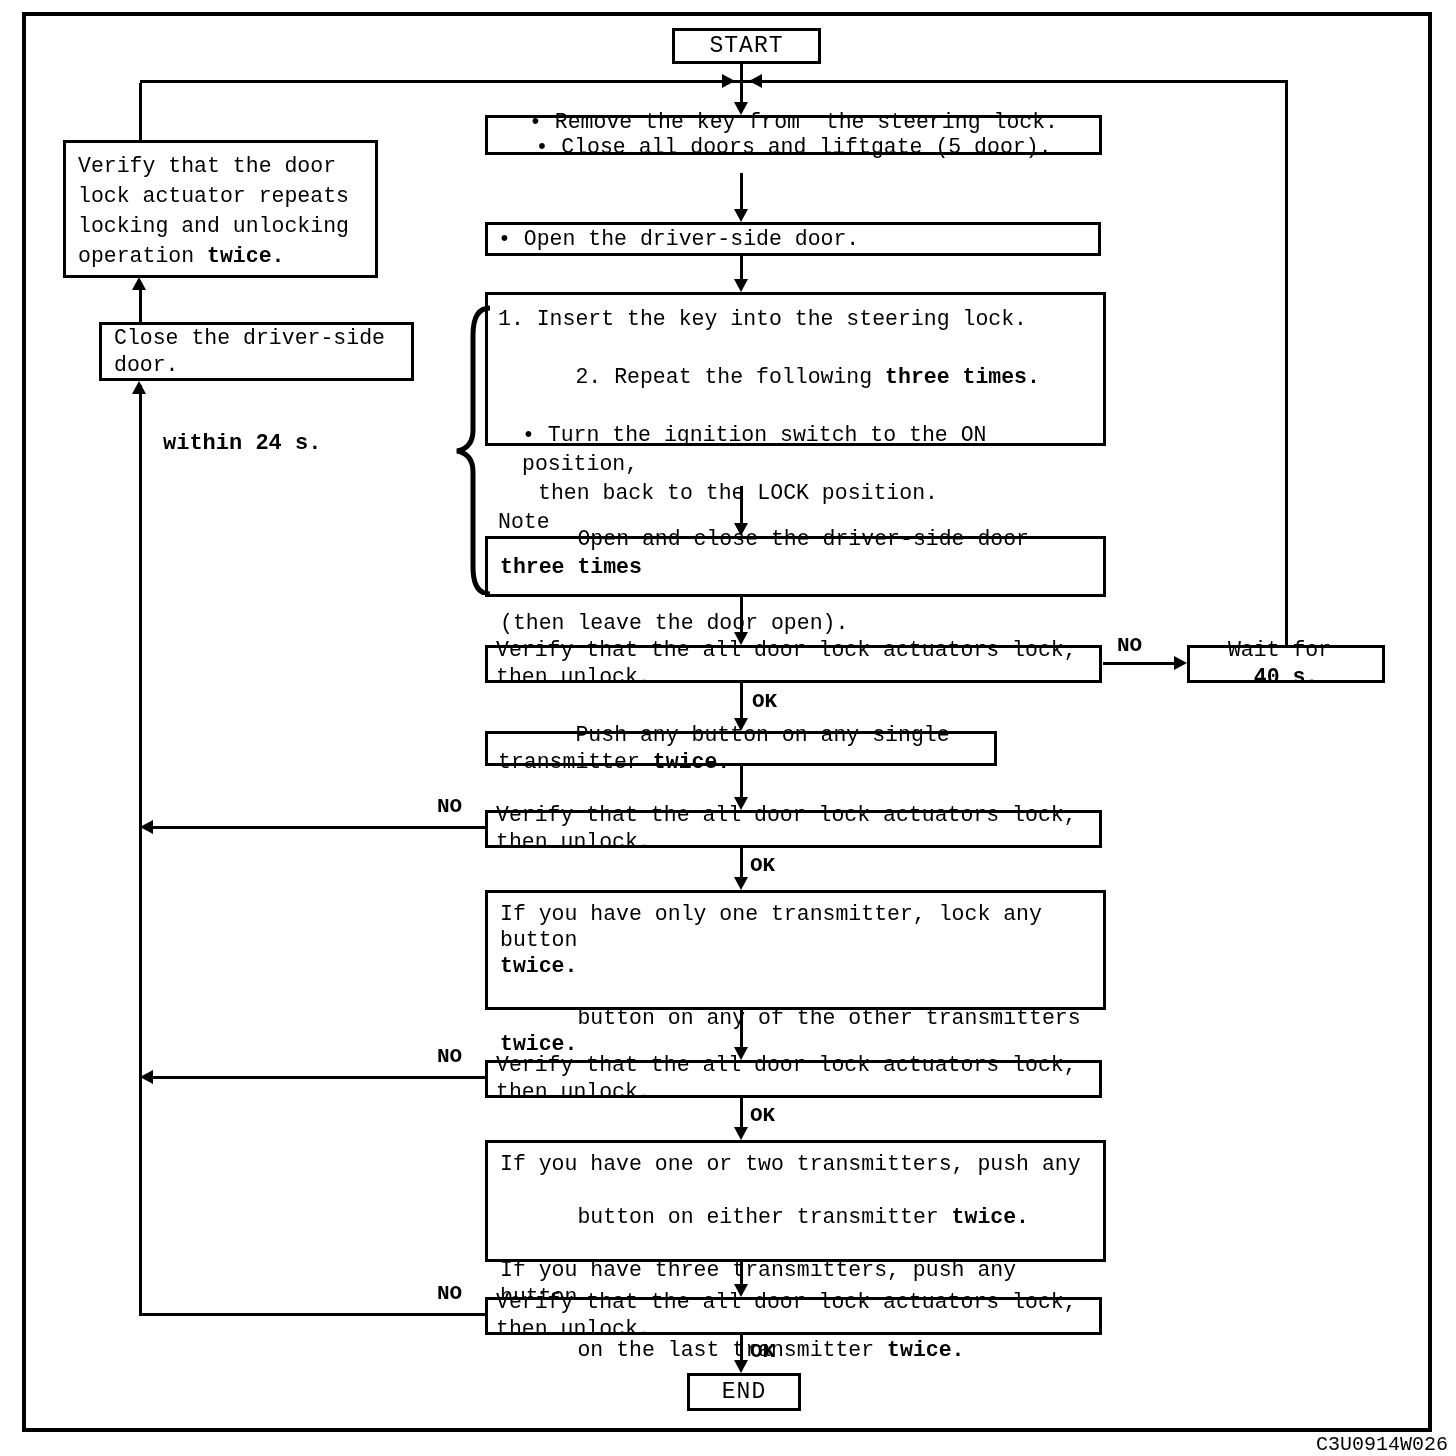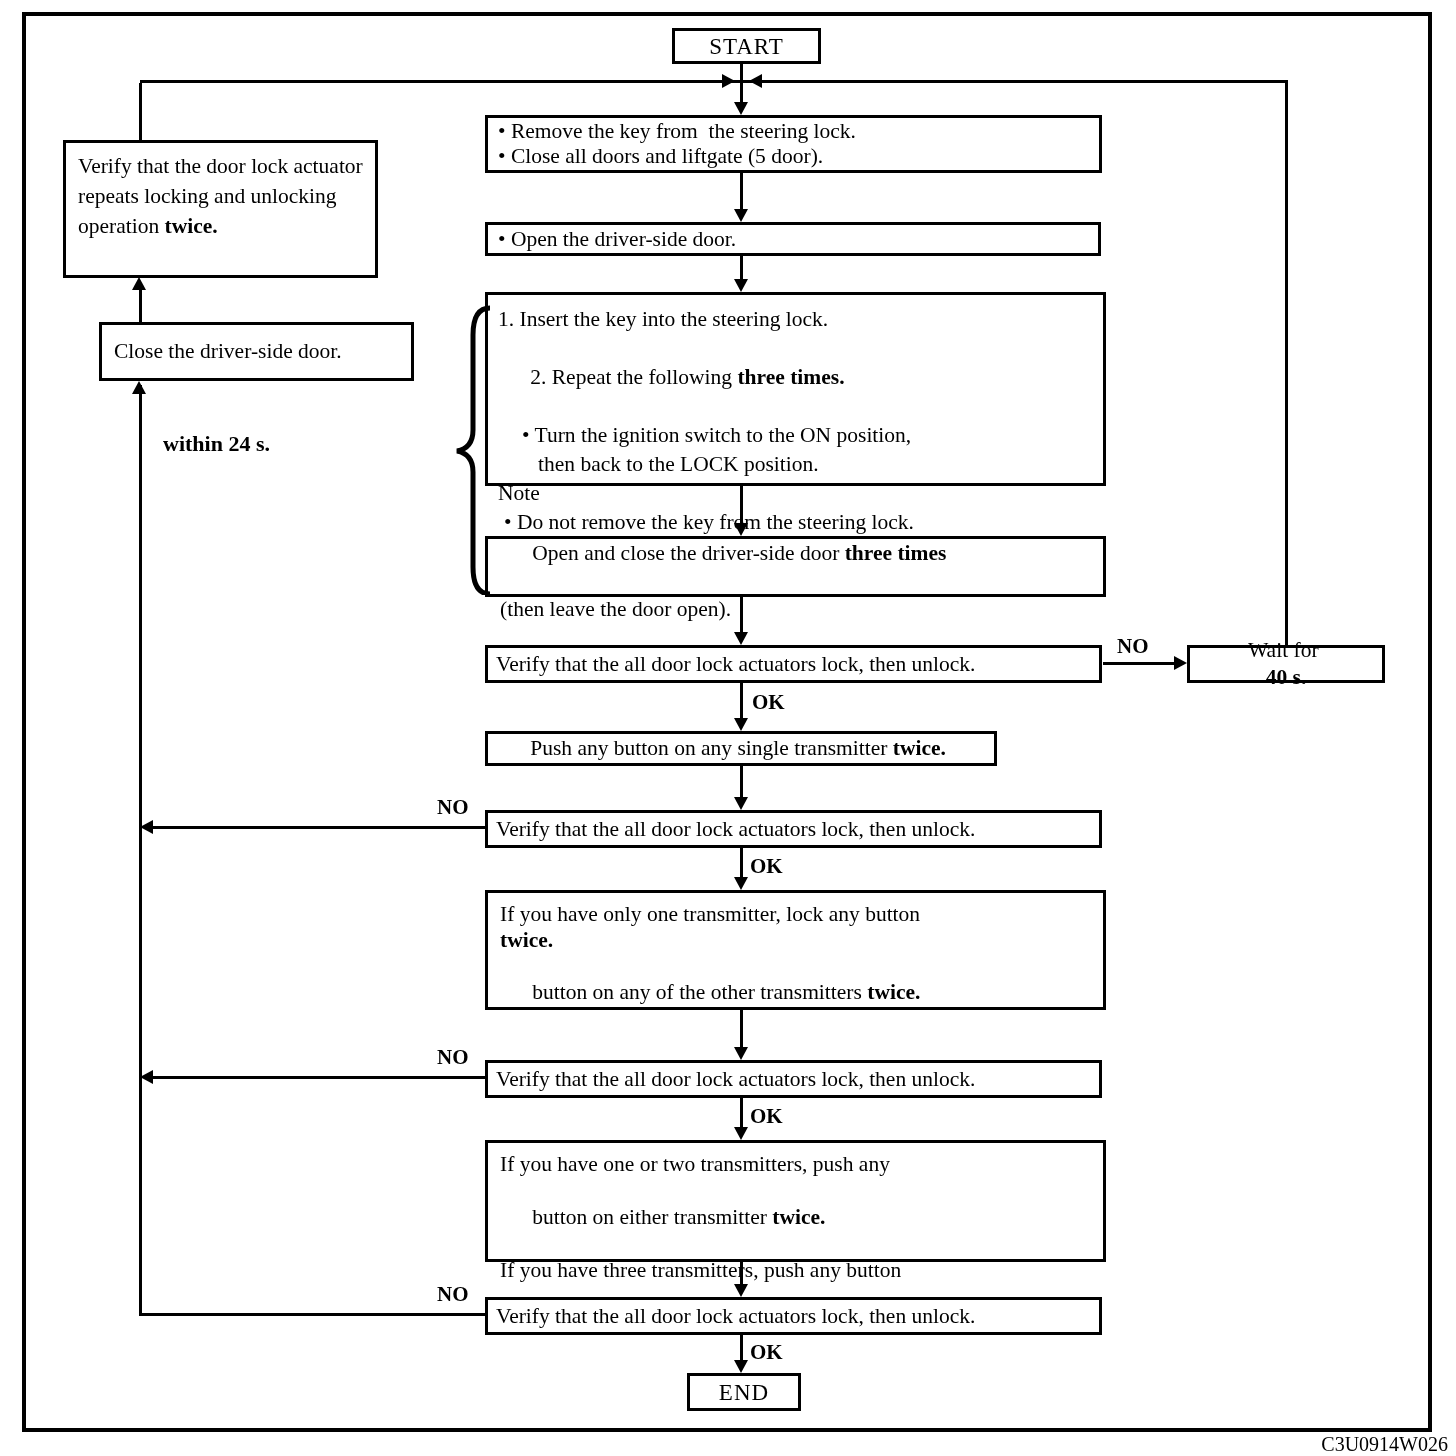--- a/index.html
+++ b/index.html
@@ -1,18 +1,18 @@
 <!DOCTYPE html>
 <html><head>
 <meta charset="utf-8">
 <style>
   html,body{margin:0;padding:0;background:#fff;}
   #canvas{
     position:relative;width:1456px;height:1456px;background:#fff;
-    font-family:Liberation Serif, serif;color:#000;overflow:hidden;
+    font-family:Liberation Mono, monospace;color:#000;overflow:hidden;
   }
   .frame{position:absolute;border:4px solid #000;background:transparent;box-sizing:border-box;}
   .box{
     position:absolute;box-sizing:border-box;border:3px solid #000;background:#fff;
     font-size:21.5px;line-height:27px;
   }
   .box *{white-space:pre-wrap;}
   .vcenter{display:flex;flex-direction:column;justify-content:center;}
   .hcenter{display:flex;align-items:center;justify-content:center;}
   .vline,.hline{position:absolute;background:#000;}
@@ -37,34 +37,34 @@
   <div class="hline" style="left:140px;top:80px;width:1148px;height:3px;"></div>
   <div class="ah right" style="left:722px;top:74px;"></div>
   <div class="ah left" style="left:749px;top:74px;"></div>
 
   <div class="box hcenter terminal" style="left:672px;top:28px;width:149px;height:36px;">
     <span>START</span>
   </div>
   <div class="vline" style="left:740px;top:64px;width:3px;height:40px;"></div>
   <div class="ah down" style="left:734px;top:102px;"></div>
 
-  <div class="box vcenter" style="left:485px;top:115px;width:617px;height:58px;padding:2px 10px;line-height:25px;">
+  <div class="box vcenter" style="left:485px;top:115px;width:617px;height:40px;padding:2px 10px;line-height:25px;align-items:center;">
     <div class="line">• Remove the key from  the steering lock.</div>
     <div class="line">• Close all doors and liftgate (5 door).</div>
   </div>
   <div class="vline" style="left:740px;top:173px;width:3px;height:37px;"></div>
   <div class="ah down" style="left:734px;top:209px;"></div>
 
   <div class="box vcenter" style="left:485px;top:222px;width:616px;height:34px;padding:0 10px;">
     <div class="line">• Open the driver-side door.</div>
   </div>
   <div class="vline" style="left:740px;top:256px;width:3px;height:24px;"></div>
   <div class="ah down" style="left:734px;top:279px;"></div>
 
-  <div class="box" style="left:485px;top:292px;width:621px;height:194px;padding:10px 10px;line-height:29px;">
+  <div class="box" style="left:485px;top:292px;width:621px;height:154px;padding:10px 10px;line-height:29px;">
     <div class="line">1. Insert the key into the steering lock.</div>
     <div class="line">
       <span>2. Repeat the following </span><span class="b">three times.</span>
     </div>
     <div class="line" style="padding-left:24px;">• Turn the ignition switch to the ON position,</div>
     <div class="line" style="padding-left:40px;">then back to the LOCK position.</div>
     <div class="line">Note</div>
     <div class="line" style="padding-left:6px;">• Do not remove the key from the steering lock.</div>
   </div>
   <div class="vline" style="left:740px;top:486px;width:3px;height:37px;"></div>

